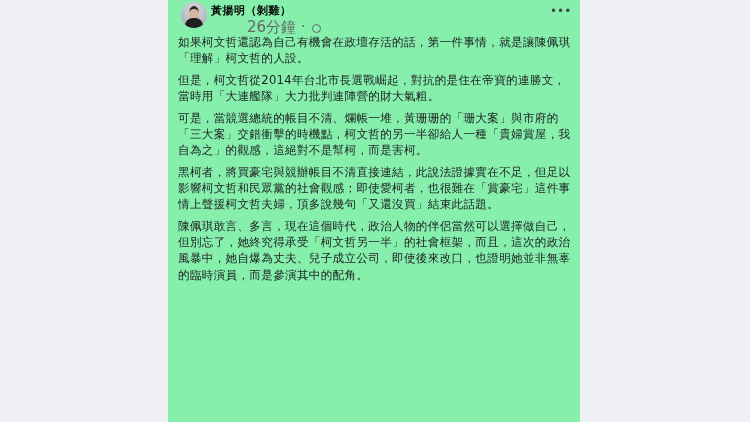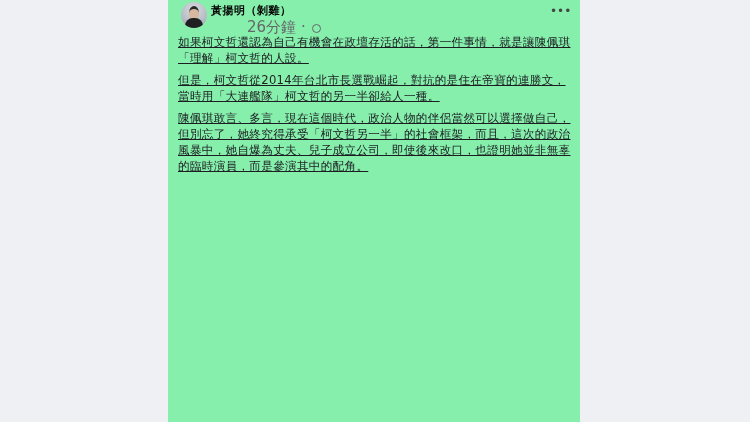--- a/index.html
+++ b/index.html
@@ -40,21 +40,21 @@
     vertical-align:-1px; margin-left:2px;
   }
   .more {
     position:absolute; left:382px; top:5px; font-size:12px; color:#444; letter-spacing:0;
     line-height:12px; cursor:pointer;
   }
   .content {
     position:absolute; left:10px; top:34px; width:394px;
     font-size:11.6px; line-height:16.2px; color:#1c1e21;
   }
-  .content p { margin:0 0 5.5px 0; letter-spacing:0.3px;text-decoration:underline; }
+  .content p { margin:0 0 5.5px 0; letter-spacing:0.3px; }
 </style>
 </head>
 <body>
 
 <div class="card">
   <div class="header">
     <div class="avatar">
       <div class="head"></div>
       <div class="body"></div>
     </div>
@@ -62,16 +62,18 @@
     <div class="meta">
       <span>26分鐘</span>
       <span>·</span>
       <span class="globe"></span>
     </div>
     <div class="more">•••</div>
   </div>
 
   <div class="content">
     <p>如果柯文哲還認為自己有機會在政壇存活的話，第一件事情，就是讓陳佩琪「理解」柯文哲的人設。</p>
-    <p>但是，柯文哲從2014年台北市長選戰崛起，對抗的是住在帝寶的連勝文，當時用「大連艦隊」柯文哲的另一半卻給人一種。</p>
+    <p>但是，柯文哲從2014年台北市長選戰崛起，對抗的是住在帝寶的連勝文，當時用「大連艦隊」大力批判連陣營的財大氣粗。</p>
+    <p>可是，當競選總統的帳目不清、爛帳一堆，黃珊珊的「珊大案」與市府的「三大案」交錯衝擊的時機點，柯文哲的另一半卻給人一種「貴婦賞屋，我自為之」的觀感，這絕對不是幫柯，而是害柯。</p>
+    <p>黑柯者，將買豪宅與競辦帳目不清直接連結，此說法證據實在不足，但足以影響柯文哲和民眾黨的社會觀感；即使愛柯者，也很難在「賞豪宅」這件事情上聲援柯文哲夫婦，頂多說幾句「又還沒買」結束此話題。</p>
     <p>陳佩琪敢言、多言，現在這個時代，政治人物的伴侶當然可以選擇做自己，但別忘了，她終究得承受「柯文哲另一半」的社會框架，而且，這次的政治風暴中，她自爆為丈夫、兒子成立公司，即使後來改口，也證明她並非無辜的臨時演員，而是參演其中的配角。</p>
   </div>
 </div>
 
 </body></html>

